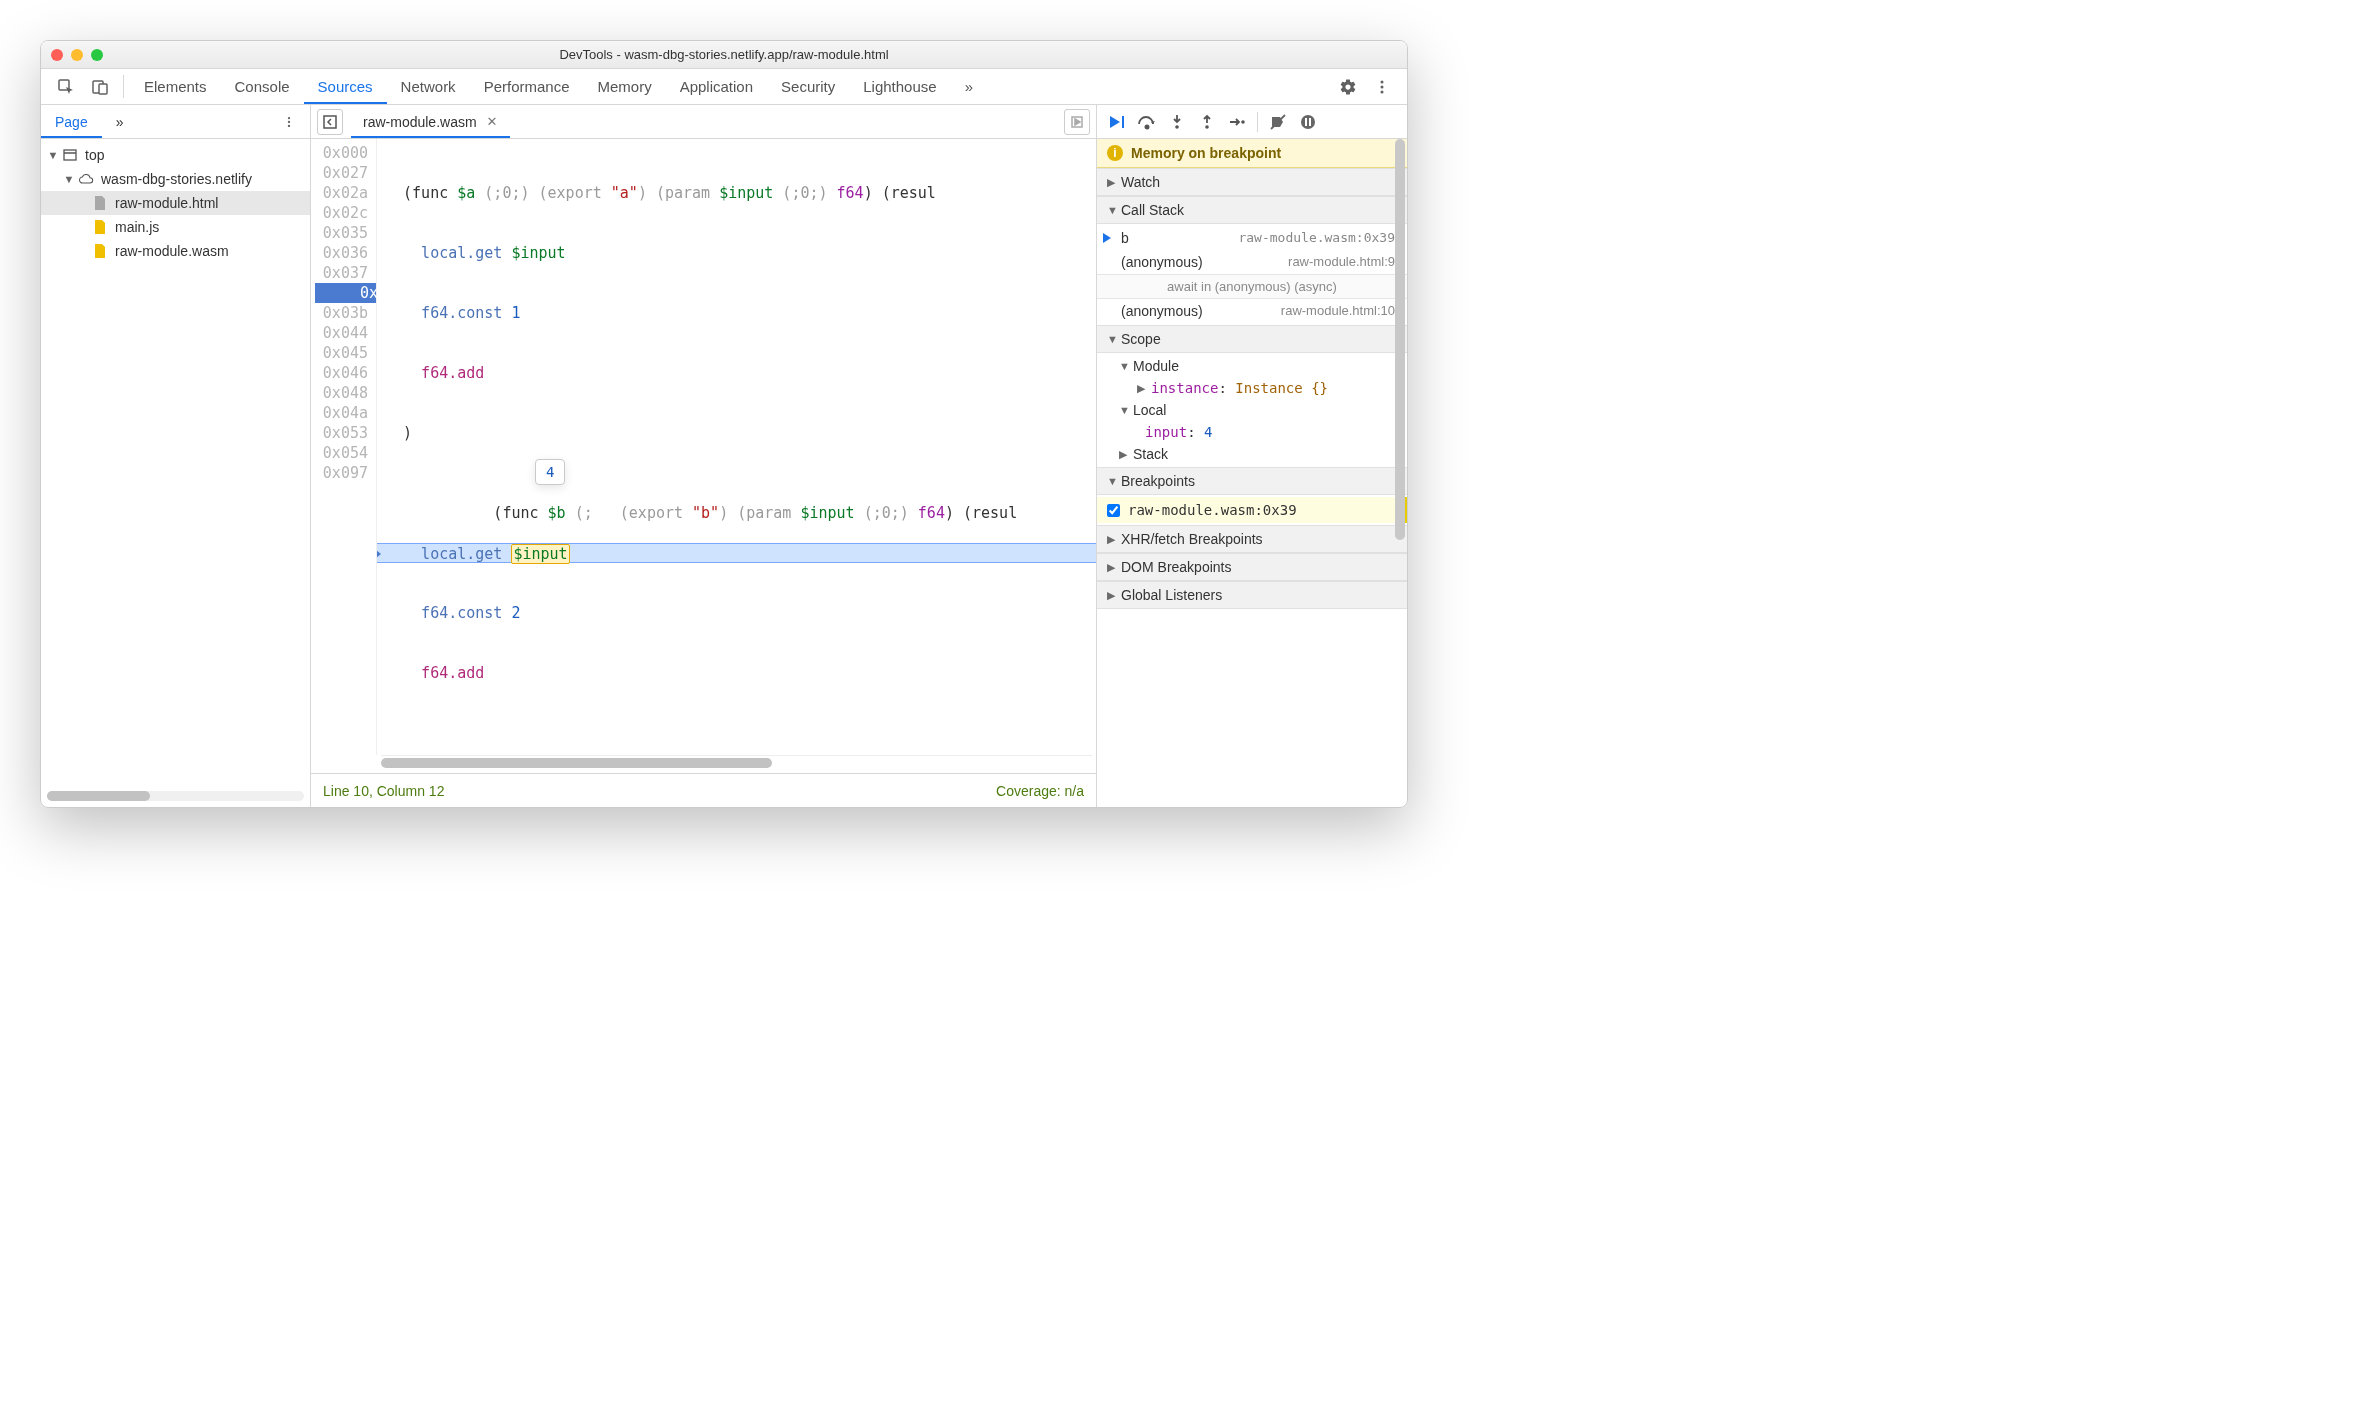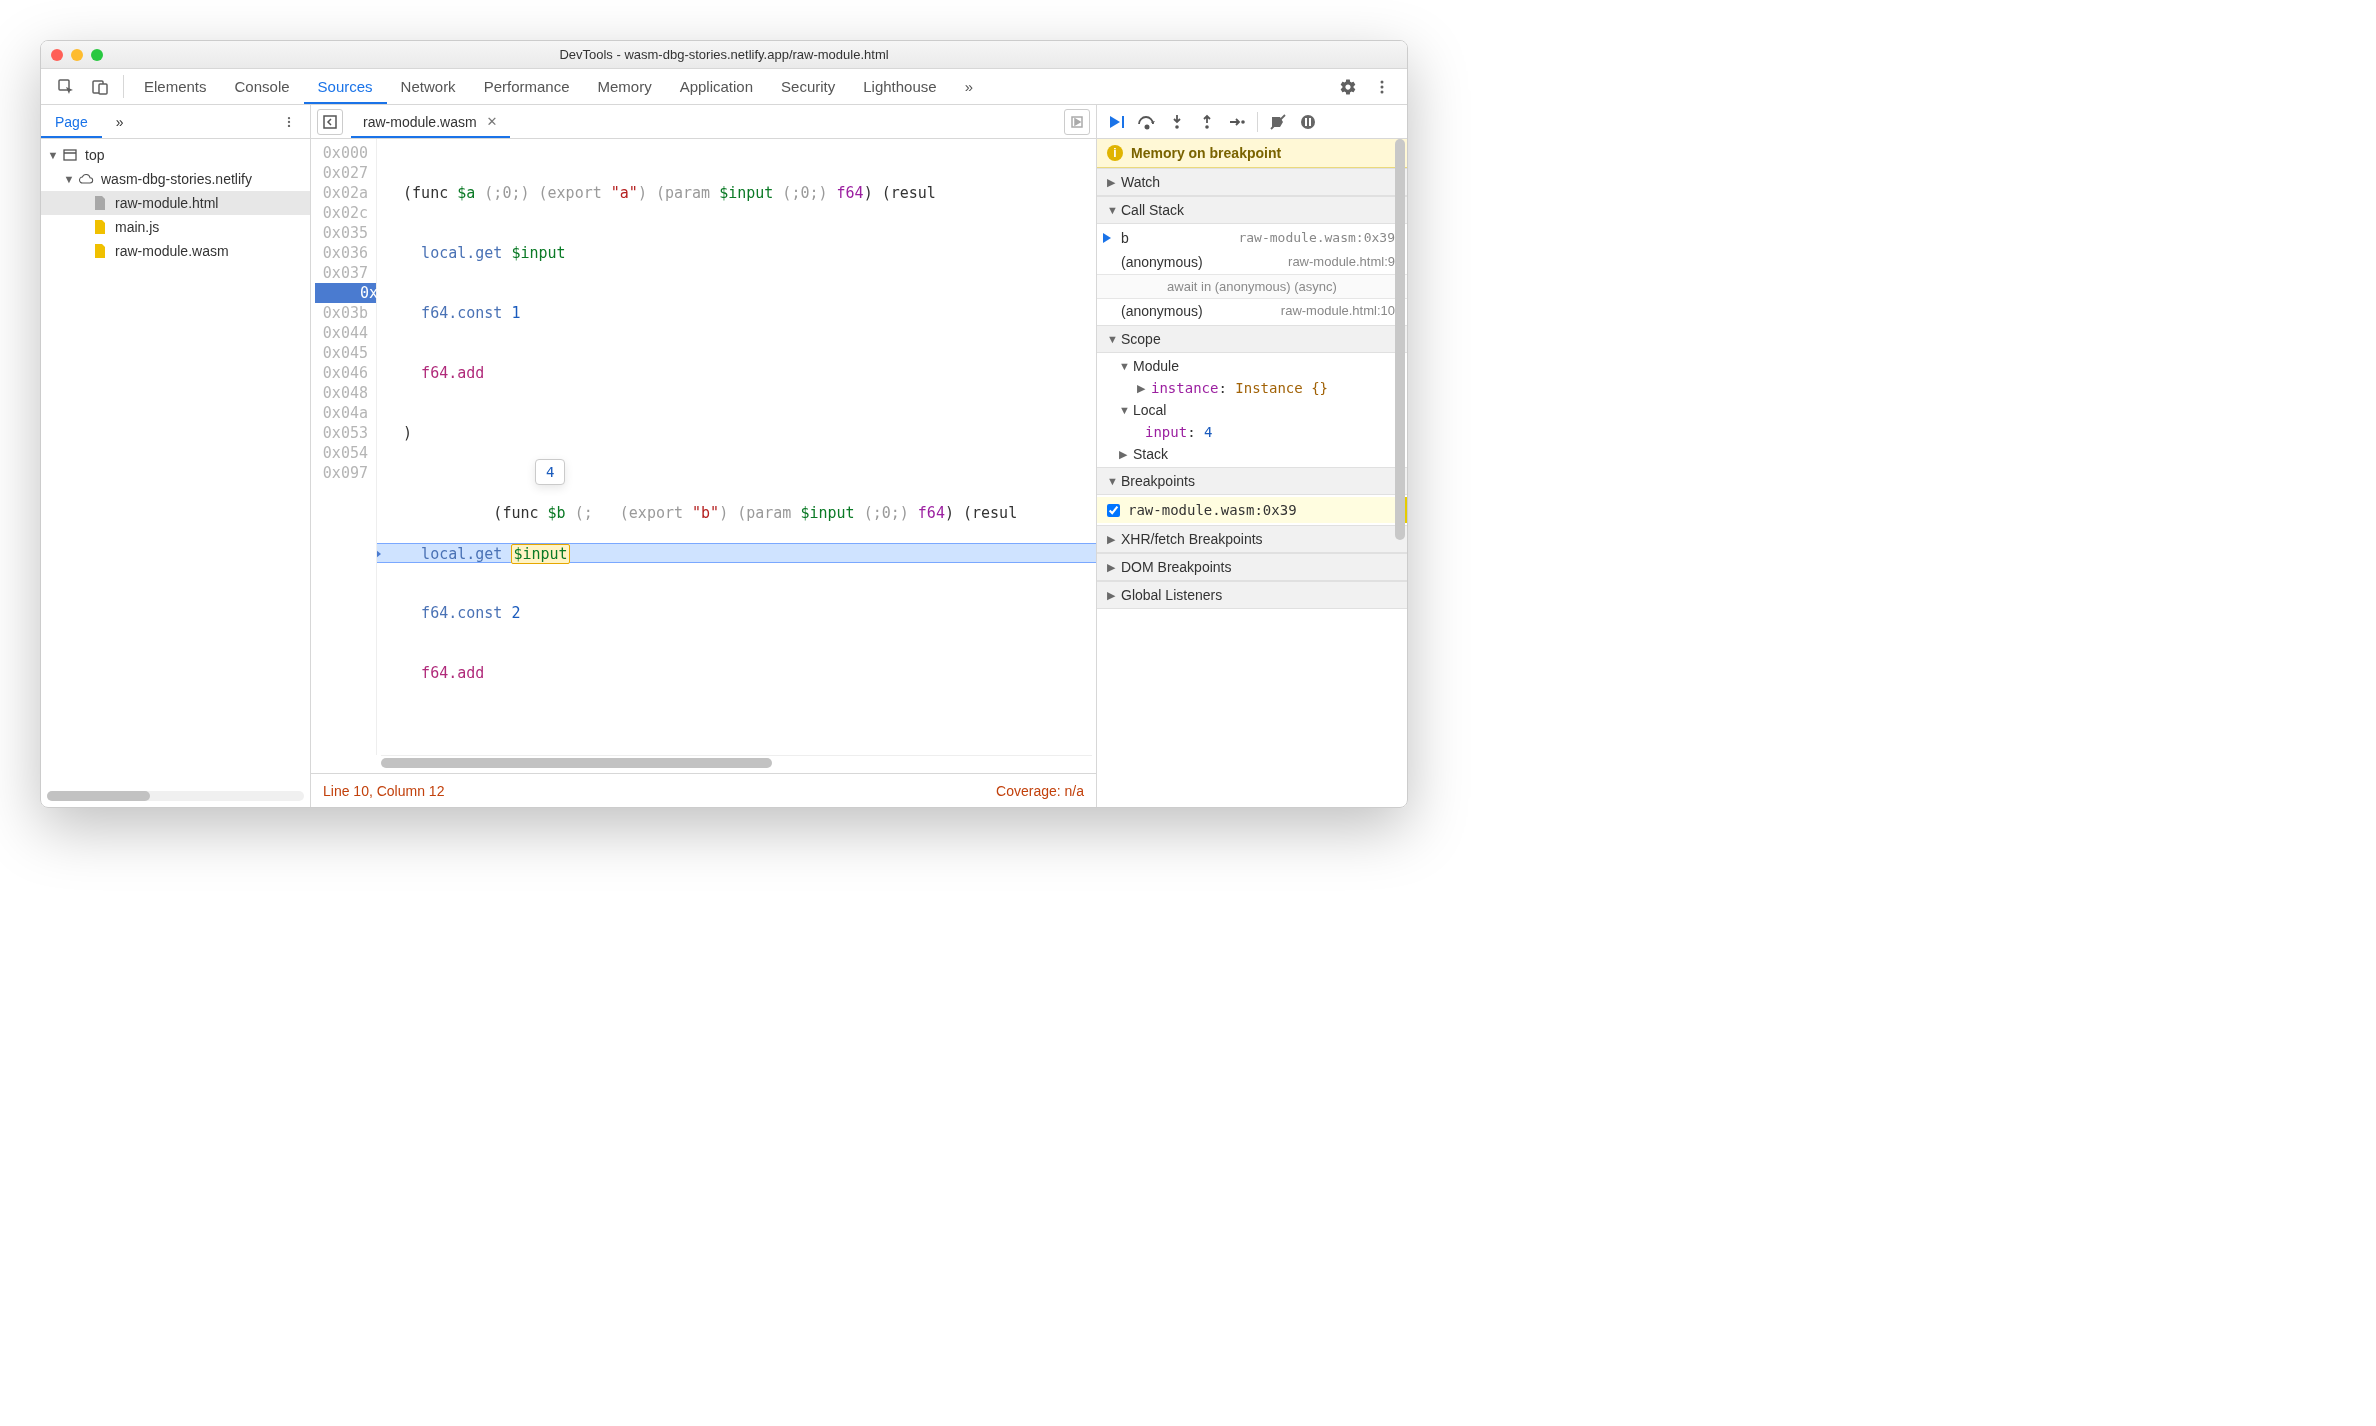--- a/index.html
+++ b/index.html
@@ -138,21 +138,21 @@
   background:#fff; border:1px solid #cacaca;
   border-radius:4px; padding:2px 10px;
   font-size:14px; color:#1a5bbd;
   box-shadow: 0 3px 10px rgba(0,0,0,.1);
 }
 .hscroll {
   height:14px; border-top:1px solid #eee; position:relative; margin:0 4px 4px 70px;
 }
 .hscroll .thumb { position:absolute; left:0; top:2px; height:10px; width:55%; background:#c2c2c2; border-radius:6px;}
 
-.status { height:34px; border-top:1px solid #d7d7d7; display:flex; align-items:center; padding:0 12px; font-size:14px; color:#c2410c;}
+.status { height:34px; border-top:1px solid #d7d7d7; display:flex; align-items:center; padding:0 12px; font-size:14px; color:#4d7c0f;}
 .status .sp{flex:1;}
 
 
 .dbg { width:310px; min-width:310px; display:flex; flex-direction:column; overflow:hidden;}
 .dbgtoolbar {
   height:34px; border-bottom:1px solid #d7d7d7;
   display:flex; align-items:center; padding:0 6px; gap:2px;
 }
 .dbgtoolbar .btn { width:28px; height:26px; display:flex; align-items:center; justify-content:center; color:#555;}
 .dbgtoolbar .btn.resume { color:#1a73e8; }

